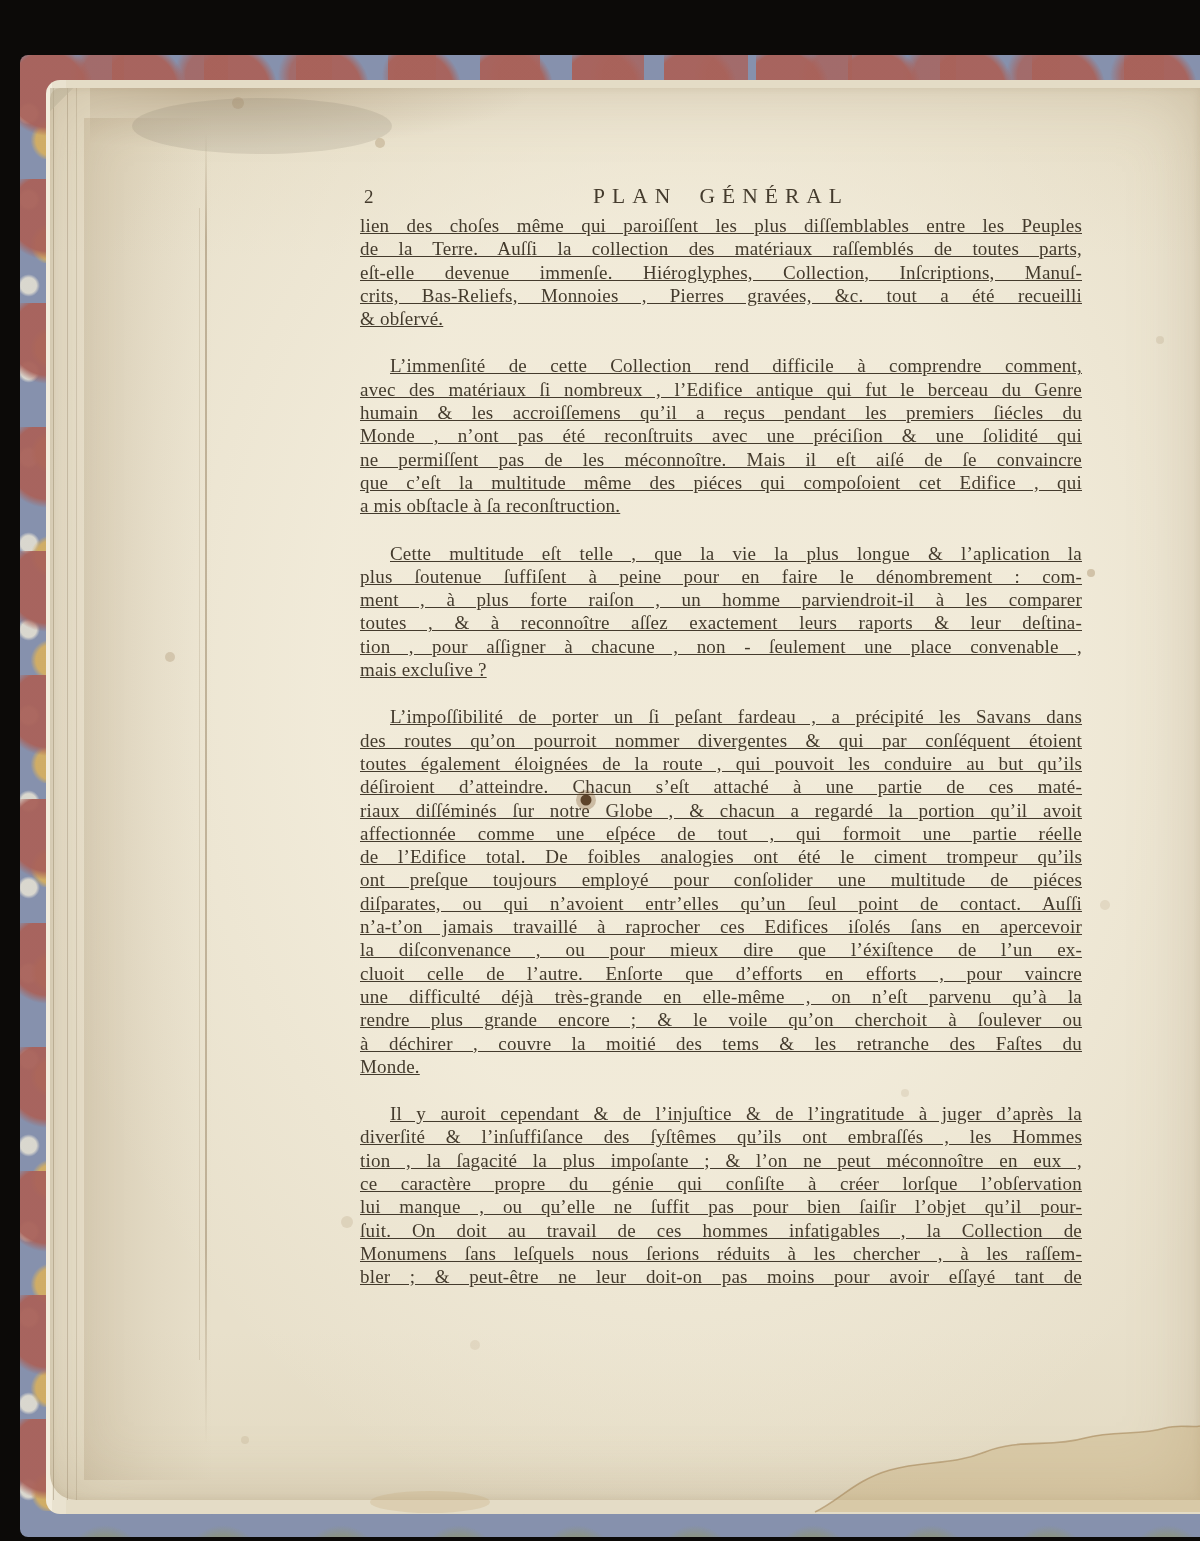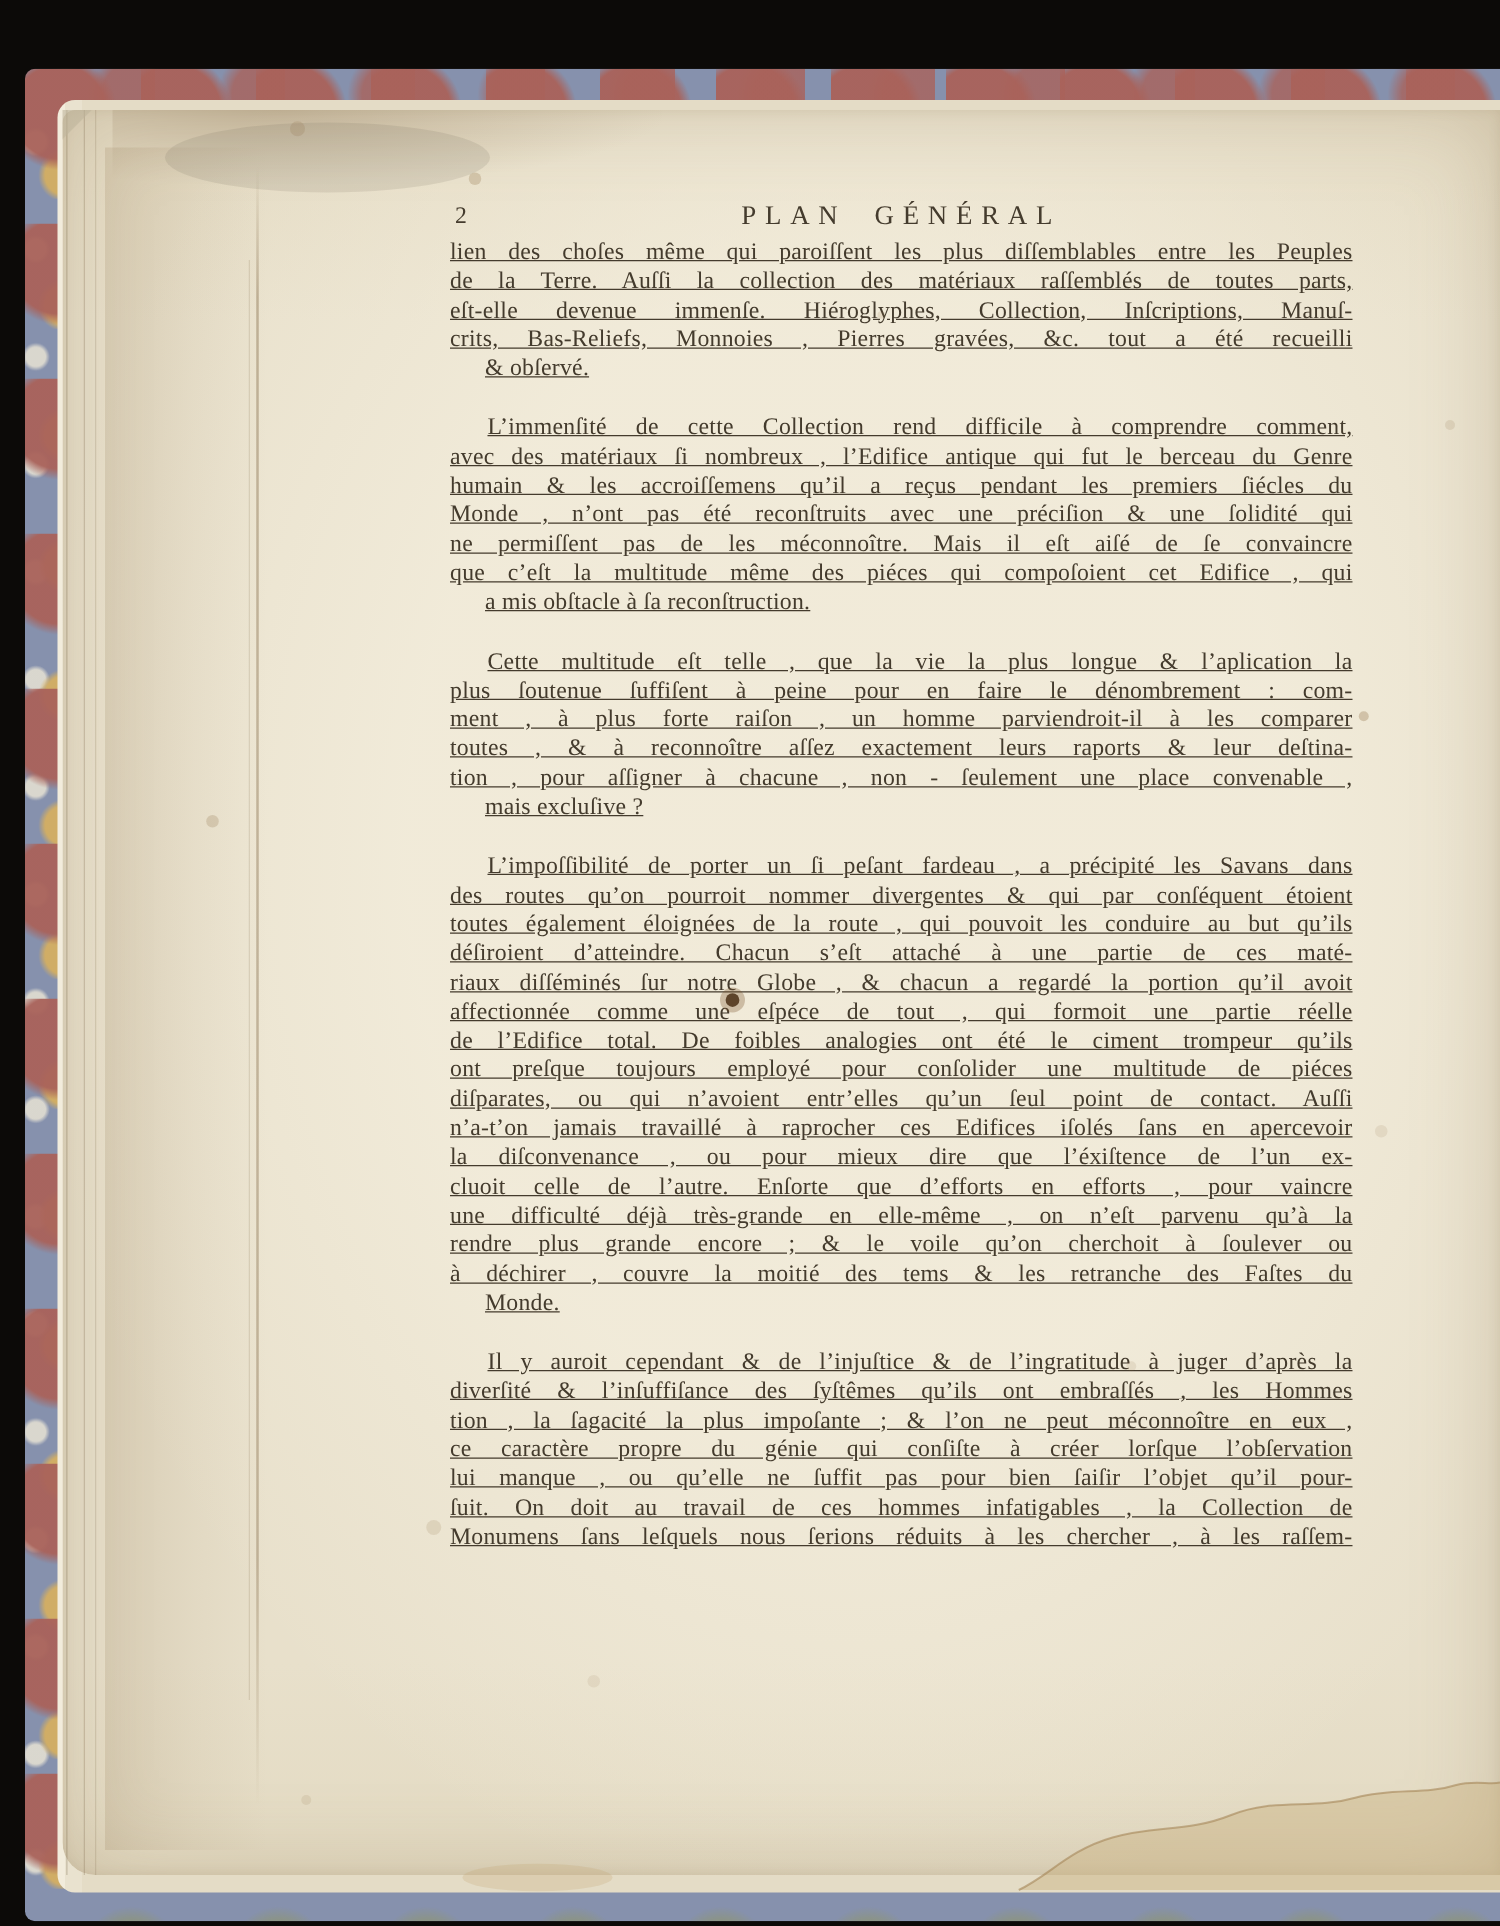--- a/index.html
+++ b/index.html
@@ -36,24 +36,24 @@
   .crease2{position:absolute;left:149px;top:120px;bottom:140px;width:1px;background:rgba(130,105,70,.18);}
   .top-browning{position:absolute;left:40px;top:0;width:440px;height:60px;
     background:radial-gradient(ellipse at 30% 0%, rgba(140,115,82,.30), rgba(140,115,82,0) 72%);}
   .corner-fold{position:absolute;left:0;top:0;width:90px;height:70px;
     background:linear-gradient(135deg, rgba(190,180,155,.6) 0 16px, rgba(190,180,155,0) 17px);}
   
   .text-block{position:absolute;left:310px;top:66px;width:722px;color:#443b2d;}
   .pageheader{position:relative;height:36px;}
   .pagenum{position:absolute;left:4px;top:7px;font-size:19px;line-height:24px;}
   .running-title{display:block;text-align:center;font-size:21.5px;line-height:36px;
-    letter-spacing:7px;word-spacing:10px;}
+    letter-spacing:7px;word-spacing:10px;margin-top:24px;}
   .bodytext{font-size:19px;line-height:23.3px;letter-spacing:0.2px;text-decoration:underline;}
   .line{text-align:justify;text-align-last:justify;white-space:normal;}
-  .line.lastline{text-align-last:left;margin-left:28px;}
+  .line.lastline{text-align-last:left;}
   .line.indent{text-indent:30px;margin-top:24px;}
   .stains{position:absolute;left:0;top:0;pointer-events:none;}
 </style>
 </head>
 <body>
 
 <div class="scene">
   <div class="board"></div>
   <div class="stack"></div>
 
@@ -116,20 +116,21 @@
             <div class="line lastline">Monde.</div>
           </div>
           <div class="para">
             <div class="line indent">Il y auroit cependant &amp; de l’injuſtice &amp; de l’ingratitude à juger d’après la</div>
             <div class="line">diverſité &amp; l’inſuffiſance des ſyſtêmes qu’ils ont embraſſés , les Hommes</div>
             <div class="line">tion , la ſagacité la plus impoſante ; &amp; l’on ne peut méconnoître en eux ,</div>
             <div class="line">ce caractère propre du génie qui conſiſte à créer lorſque l’obſervation</div>
             <div class="line">lui manque , ou qu’elle ne ſuffit pas pour bien ſaiſir l’objet qu’il pour-</div>
             <div class="line">ſuit. On doit au travail de ces hommes infatigables , la Collection de</div>
             <div class="line">Monumens ſans leſquels nous ſerions réduits à les chercher , à les raſſem-</div>
+            <div class="line">bler ; &amp; peut-être ne leur doit-on pas moins pour avoir eſſayé tant de</div>
           </div>
         </div>
     </div>
   </div>
 
   <svg class="stains" width="1200" height="1541" viewBox="0 0 1200 1541">
 
     <path d="M 815 1512 C 840 1500 855 1480 890 1470 C 925 1460 950 1466 985 1452
          C 1020 1438 1050 1448 1085 1438 C 1115 1430 1140 1436 1165 1428
          C 1180 1424 1192 1428 1200 1426 L 1200 1512 Z" fill="rgba(198,170,118,0.38)"></path>

